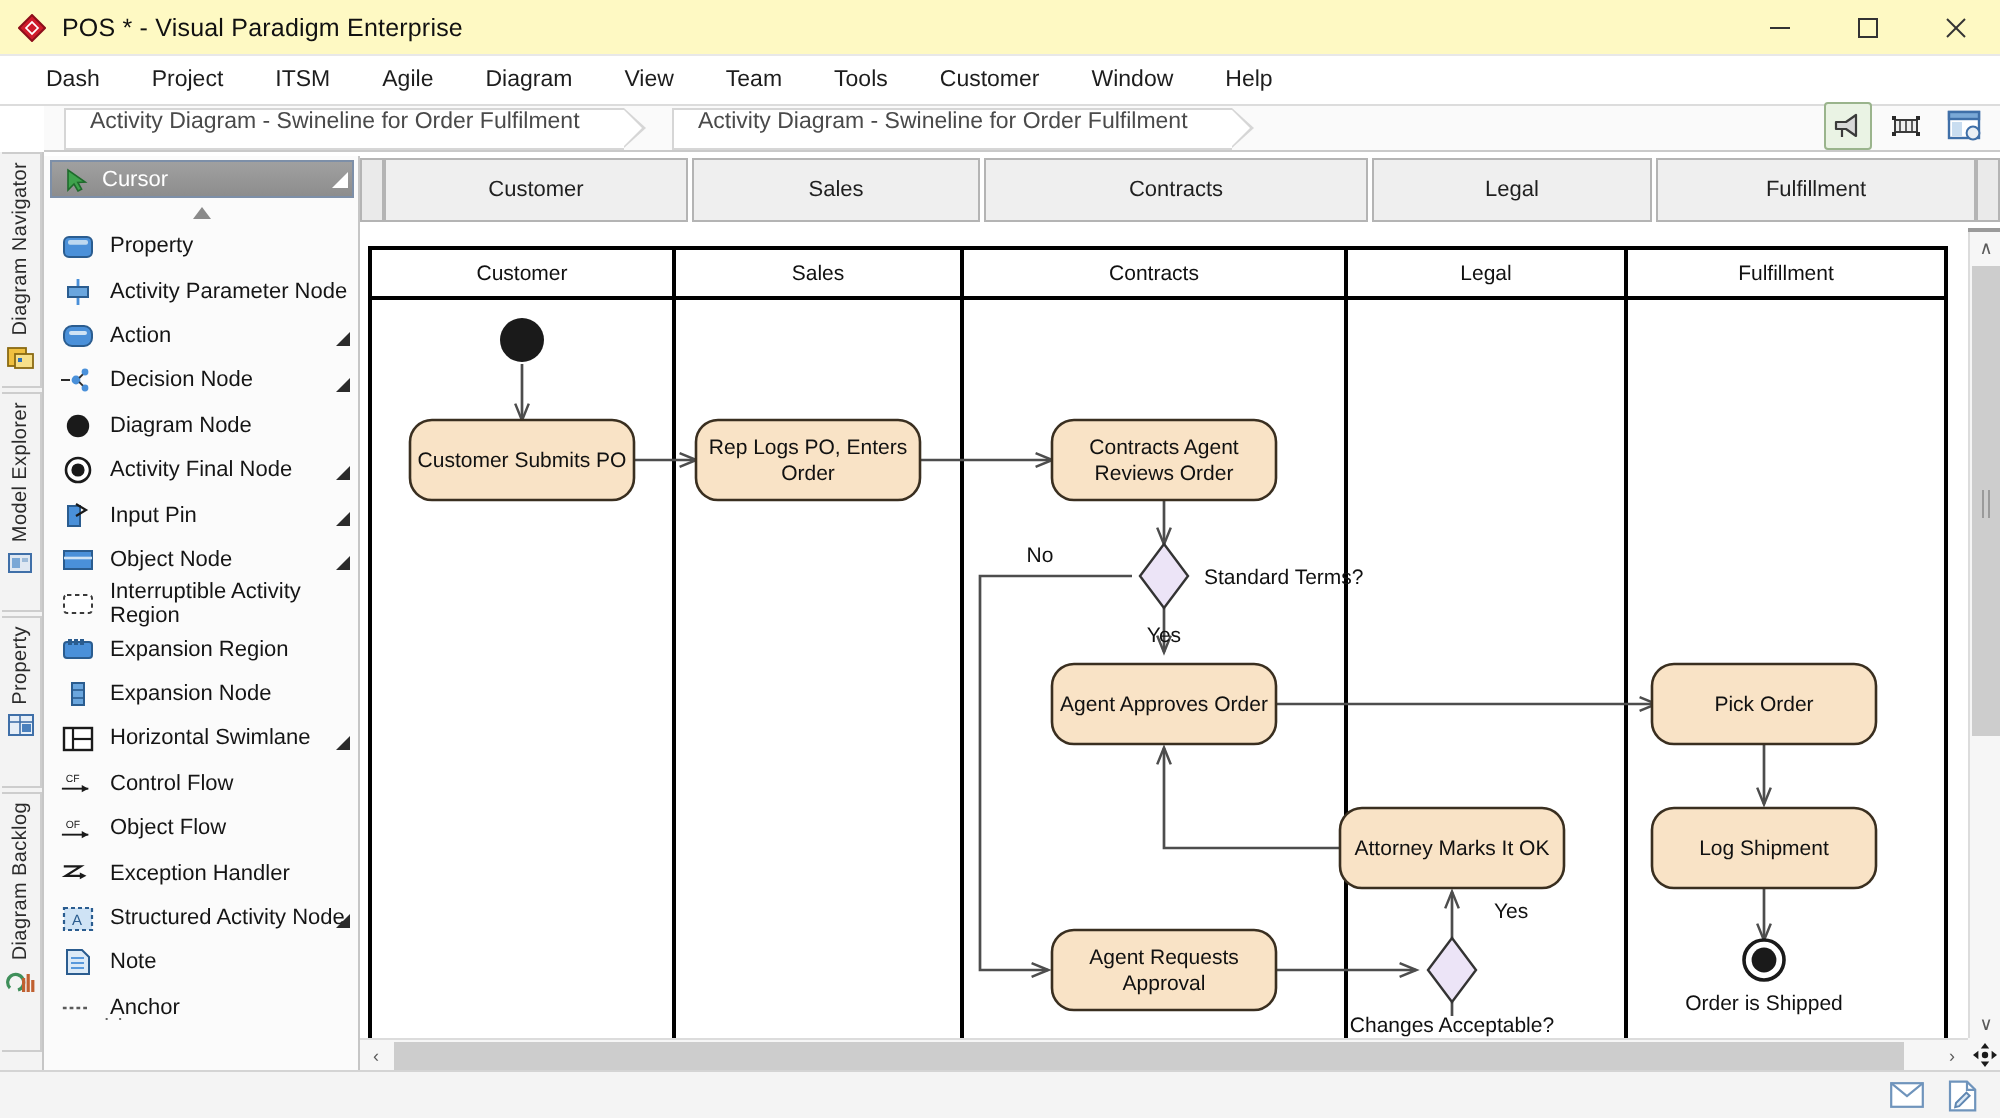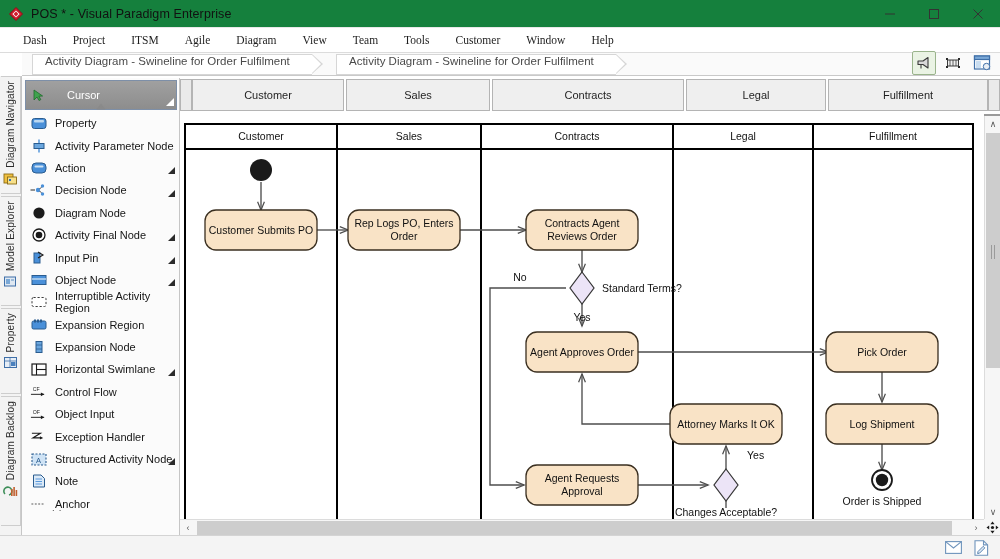--- a/index.html
+++ b/index.html
@@ -8,36 +8,36 @@
     width:1000px; height:559px; overflow:hidden;
     font-family:"Liberation Sans", sans-serif;
     font-size:12px; color:#1a1a1a;
     background:#ffffff;
   }
   .app { position:relative; width:1000px; height:559px; background:#fff; }
 
   
   .titlebar {
     position:absolute; left:0; top:0; width:1000px; height:28px;
-    background:#15803d; border-bottom:1px solid #e8e8e8;
+    background:#fef9c3; border-bottom:1px solid #e8e8e8;
     display:flex; align-items:center;
   }
   .title-logo { margin-left:9px; margin-right:8px; display:flex; align-items:center; }
   .title-text { font-size:12.5px; color:#111; letter-spacing:0.1px; }
   .winbtns { position:absolute; right:0; top:0; height:28px; display:flex; }
   .winbtn {
     width:44px; height:28px; display:flex; align-items:center; justify-content:center;
     color:#333; font-size:13px;
   }
 
   
   .menubar {
     position:absolute; left:0; top:28px; width:1000px; height:25px;
     background:#ffffff; border-bottom:1px solid #dcdcdc;
-    display:flex; align-items:center; padding-left:10px;font-family:Liberation Serif, serif;
+    display:flex; align-items:center; padding-left:10px;
   }
   .menuitem {
     padding:3px 13px; font-size:11.5px; color:#1d1d1d; white-space:nowrap;
   }
 
   
   .crumbbar {
     position:absolute; left:22px; top:53px; width:978px; height:23px;
     background:#fafafa; border-bottom:1px solid #c9c9c9;
   }
@@ -88,24 +88,24 @@
   #vt3 { top:232px; height:86px;  }
   #vt4 { top:320px; height:130px; }
 
   
   .palette {
     position:absolute; left:22px; top:78px; width:158px; height:457px;
     background:#fbfbfb; border-right:1px solid #c6c6c6;
     overflow:hidden;
   }
   .pal-head {
-    position:absolute; left:3px; top:2px; width:152px; height:30px;
+    position:absolute; left:3px; top:2px; width:152px; height:19px;
     background:linear-gradient(#a0a0a0,#8d8d8d);
     border:1px solid #7d8fa8; display:flex; align-items:center;
-    padding-left:7px; color:#fff; font-size:11px;gap:16px;
+    padding-left:7px; color:#fff; font-size:11px;
   }
   .pal-head .trigl { position:absolute; right:2px; bottom:1px; }
   .pal-scrollup {
     position:absolute; left:0; top:22px; width:158px; height:13px;
     display:flex; align-items:center; justify-content:center;
   }
   .pal-list { position:absolute; left:0; top:34px; width:158px; }
   .pal-item {
     height:22.4px; display:flex; align-items:center; padding-left:8px;
     font-size:11px; color:#151515; position:relative;
@@ -507,21 +507,21 @@
       </div>
 
       <div class="pal-item">
         <span class="pal-ico">
           <svg width="18" height="13" viewBox="0 0 18 13">
               <text x="3" y="6" font-size="5.5" font-family="Liberation Sans, sans-serif" fill="#1a1a1a">OF</text>
               <line x1="1" y1="9.5" x2="15" y2="9.5" stroke="#1a1a1a" stroke-width="1"></line>
               <polygon points="15,9.5 11.5,7.6 11.5,11.4" fill="#1a1a1a"></polygon>
             </svg>
         </span>
-        <span>Object Input</span>
+        <span>Object Flow</span>
       </div>
 
       <div class="pal-item">
         <span class="pal-ico">
           <svg width="18" height="13" viewBox="0 0 18 13">
               <path d="M2 3 L11 3 L3 8 L12 8" fill="none" stroke="#1a1a1a" stroke-width="1.2"></path>
               <polygon points="14,8 10.5,6.2 10.5,9.8" fill="#1a1a1a"></polygon>
             </svg>
         </span>
         <span>Exception Handler</span>

